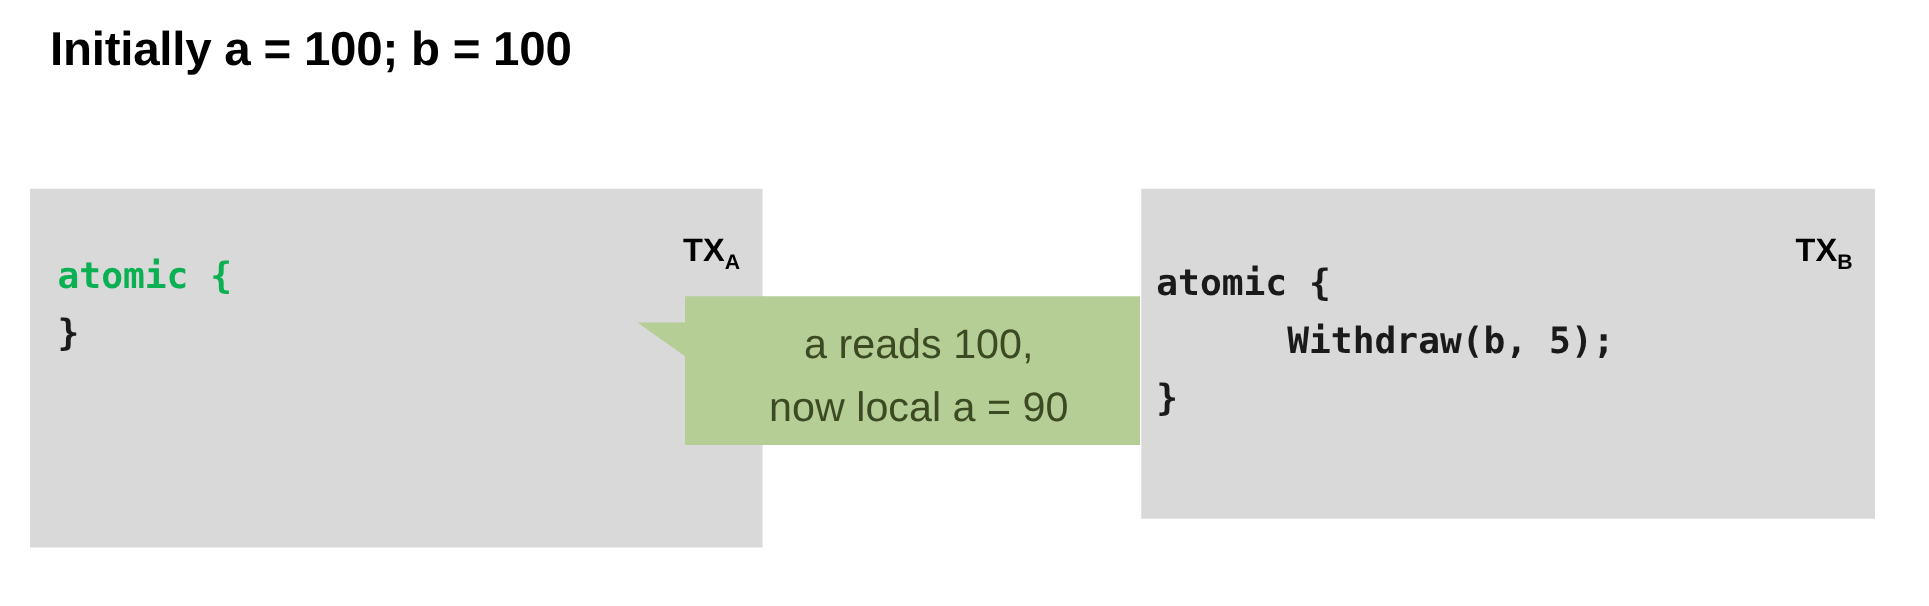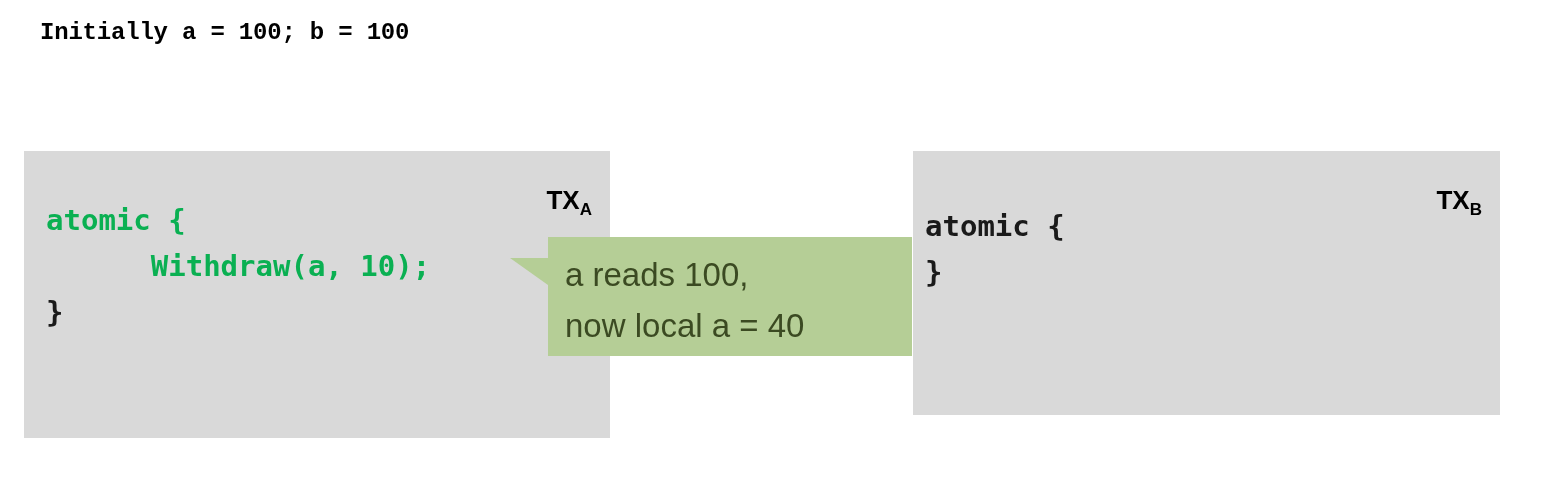--- a/index.html
+++ b/index.html
@@ -14,22 +14,22 @@
     background: #ffffff;
     overflow: hidden;
     font-family: "Liberation Sans", sans-serif;
   }
 
   
   #heading {
     position: absolute;
     left: 40px;
     top: 19px;
-    font-family: Liberation Mono, monospace;
-    font-size: 24px;
+    font-family: Liberation Sans, sans-serif;
+    font-size: 38px;
     font-weight: bold;
     color: #000000;
     white-space: pre;
     letter-spacing: -0.2px;
   }
 
   
   .tx-box {
     position: absolute;
     background: #d9d9d9;
@@ -110,37 +110,37 @@
     position: absolute;
     left: 17px;
     top: 12px;
     width: 340px;
     font-family: "Liberation Sans", sans-serif;
     font-size: 33px;
     line-height: 51px;
     color: #3b4a22;
     white-space: pre;
   }
-  .callout-line { display: block; }
+  .callout-line { display: block; text-align: center; }
 </style>
 </head>
 <body>
 
 <div id="canvas">
 
   <div id="heading">Initially a = 100; b = 100</div>
 
   <div class="tx-box" id="tx-a-box">
     <div class="tx-label"><span>TX</span><span class="sub">A</span></div>
-    <div class="code" id="tx-a-code"><span class="code-line code-green">atomic {</span><span class="code-line code-green">      Withdraw(a, 10);</span><span class="code-line code-black">}</span></div>
+    <div class="code" id="tx-a-code"><span class="code-line code-green">atomic {</span><span class="code-line code-black">}</span></div>
   </div>
 
   <div class="tx-box" id="tx-b-box">
     <div class="tx-label"><span>TX</span><span class="sub">B</span></div>
-    <div class="code" id="tx-b-code"><span class="code-line code-black">atomic {</span><span class="code-line code-black">}</span></div>
+    <div class="code" id="tx-b-code"><span class="code-line code-black">atomic {</span><span class="code-line code-black">      Withdraw(b, 5);</span><span class="code-line code-black">}</span></div>
   </div>
 
   <div id="callout">
     <div id="callout-tail"></div>
-    <div id="callout-text"><span class="callout-line">a reads 100,</span><span class="callout-line">now local a = 40</span></div>
+    <div id="callout-text"><span class="callout-line">a reads 100,</span><span class="callout-line">now local a = 90</span></div>
   </div>
 
 </div>
 
 </body></html>

